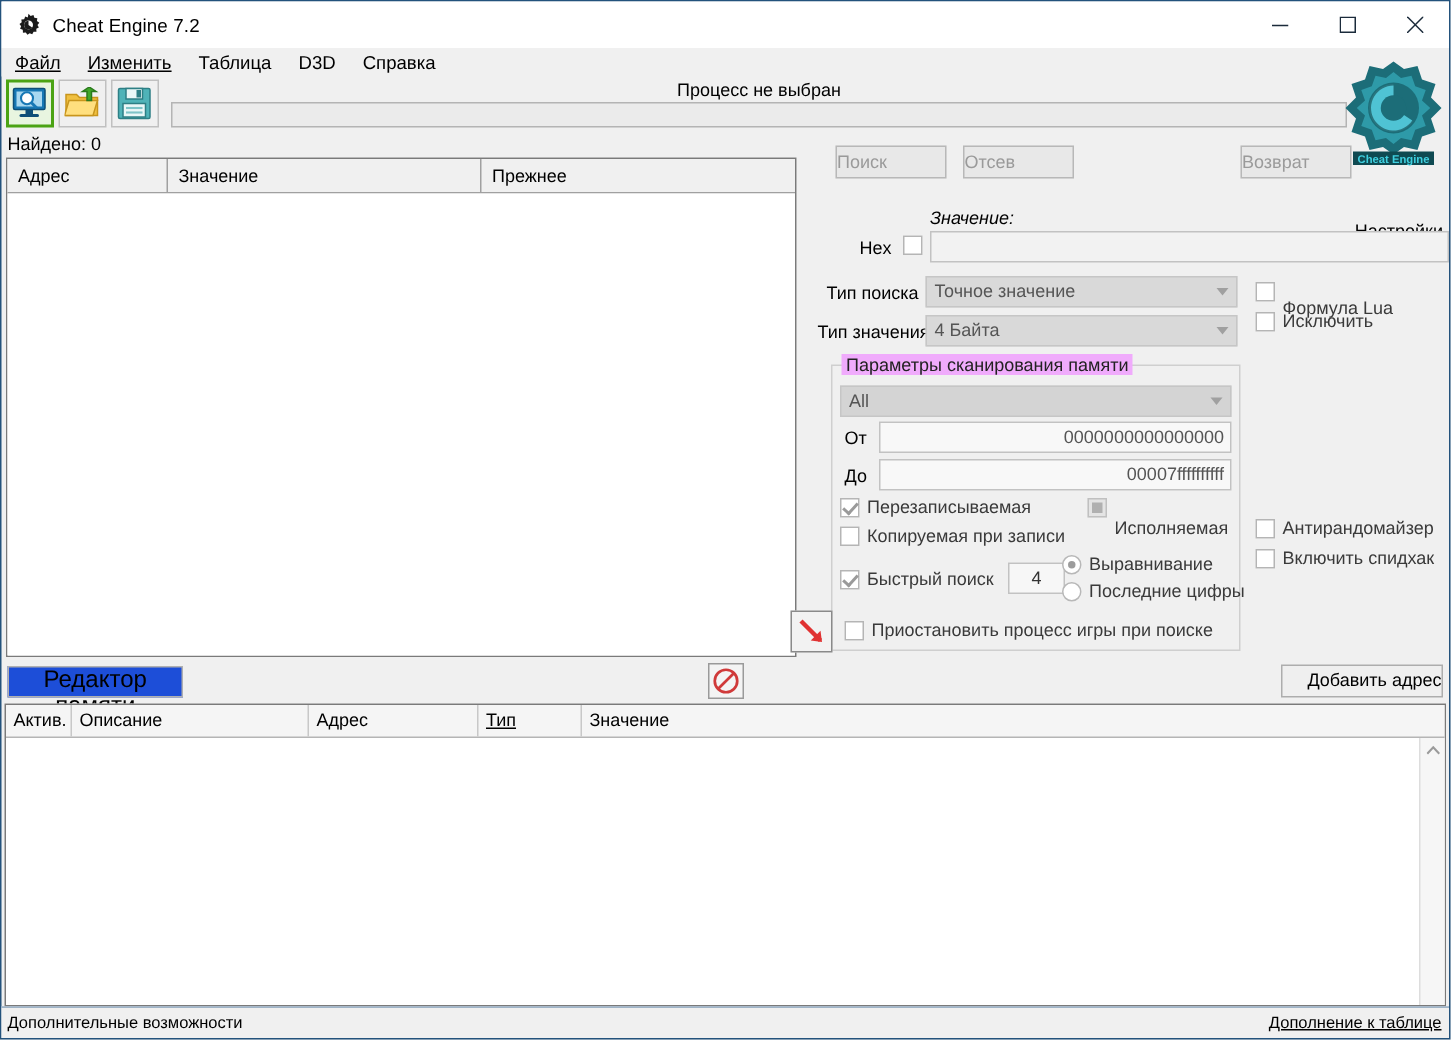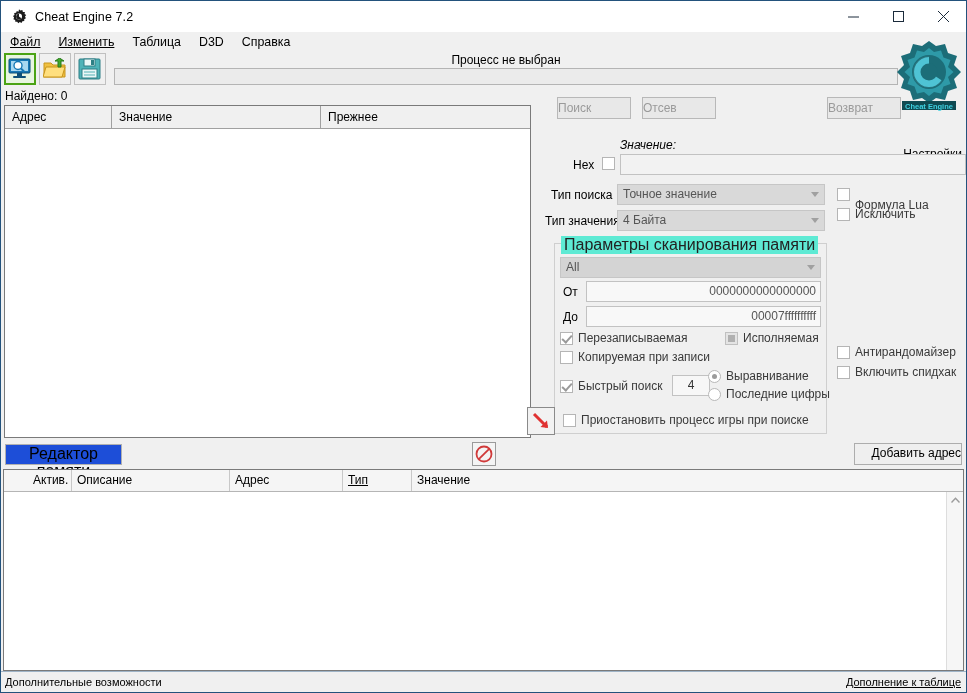--- a/index.html
+++ b/index.html
@@ -113,21 +113,21 @@
   }
   .rb.on:after{
     content:"";position:absolute;left:3px;top:3px;width:5px;height:5px;border-radius:50%;
     background:#9c9c9c;
   }
   
   .grp{
     position:absolute;border:1px solid #cfcfcf;box-sizing:border-box;background:transparent;
   }
   .grp-title{
-    position:absolute;background:#5eead4;padding:0 3px;font-size:16px;color:#222;
+    position:absolute;background:#f0abfc;padding:0 3px;font-size:12px;color:#222;
   }
   
   .midbar{position:absolute;left:0;right:0;height:26px;}
   .memedit{
     position:absolute;left:4px;top:4px;width:115px;height:19px;line-height:17px;
     border:1px solid #b0b0b0;background:#1d4ed8;font-size:16px;text-align:center;color:#000;
   }
   .addaddr{
     position:absolute;right:4px;top:3px;width:106px;height:20px;line-height:18px;
     border:1px solid #adadad;background:#efefef;font-size:12px;text-align:right;color:#000;
@@ -316,21 +316,21 @@
 
       <div class="lbl" style="left:22px;top:196px;">От</div>
       <div class="inp r" style="left:45px;top:192px;width:235px;background:#f8f8f8;">0000000000000000</div>
 
       <div class="lbl" style="left:22px;top:221px;">До</div>
       <div class="inp r" style="left:45px;top:217px;width:235px;background:#f8f8f8;">00007ffffffffff</div>
 
       <div class="cb chk" style="left:19px;top:243px;"></div>
       <div class="cbl" style="left:37px;top:242px;">Перезаписываемая</div>
       <div class="cb gray" style="left:184px;top:243px;"></div>
-      <div class="cbl" style="left:202px;top:242px;">Исполняемая</div>
+      <div class="cbl" style="left:202px;top:256px;">Исполняемая</div>
 
       <div class="cb" style="left:19px;top:262px;"></div>
       <div class="cbl" style="left:37px;top:261px;">Копируемая при записи</div>
 
       <div class="cb chk" style="left:19px;top:291px;"></div>
       <div class="cbl" style="left:37px;top:290px;">Быстрый поиск</div>
       <div class="inp" style="left:131px;top:286px;width:38px;text-align:center;padding:0;background:#f7f7f7;color:#333;">4</div>
 
       <div class="rb on" style="left:167px;top:281px;"></div>
       <div class="cbl" style="left:185px;top:280px;">Выравнивание</div>
@@ -355,21 +355,21 @@
           <circle cx="9" cy="9" r="7.5" fill="none" stroke="#d03a3a" stroke-width="1.8"></circle>
           <line x1="3.8" y1="14.2" x2="14.2" y2="3.8" stroke="#d03a3a" stroke-width="1.8"></line>
         </svg>
       </div>
       <div class="addaddr">Добавить адрес</div>
     </div>
 
     <div style="position:absolute;left:0;right:0;top:380px;bottom:0;">
       <div class="btable">
         <div class="bt-head">
-          <div class="hc" style="width:44px;margin-left:24px;">Актив.</div>
+          <div class="hc" style="width:44px;">Актив.</div>
           <div class="hc" style="width:158px;">Описание</div>
           <div class="hc" style="width:113px;">Адрес</div>
           <div class="hc" style="width:69px;text-decoration:underline;">Тип</div>
           <div class="hc" style="flex:1;border-right:none;">Значение</div>
         </div>
         <div class="bt-body">
           <div class="vscroll">
             <div class="vs-arrow">
               <svg width="9" height="7" viewBox="0 0 9 7">
                   <path d="M0.5 5.5 L4.5 1.2 L8.5 5.5" fill="none" stroke="#9b9b9b" stroke-width="1.4"></path>

